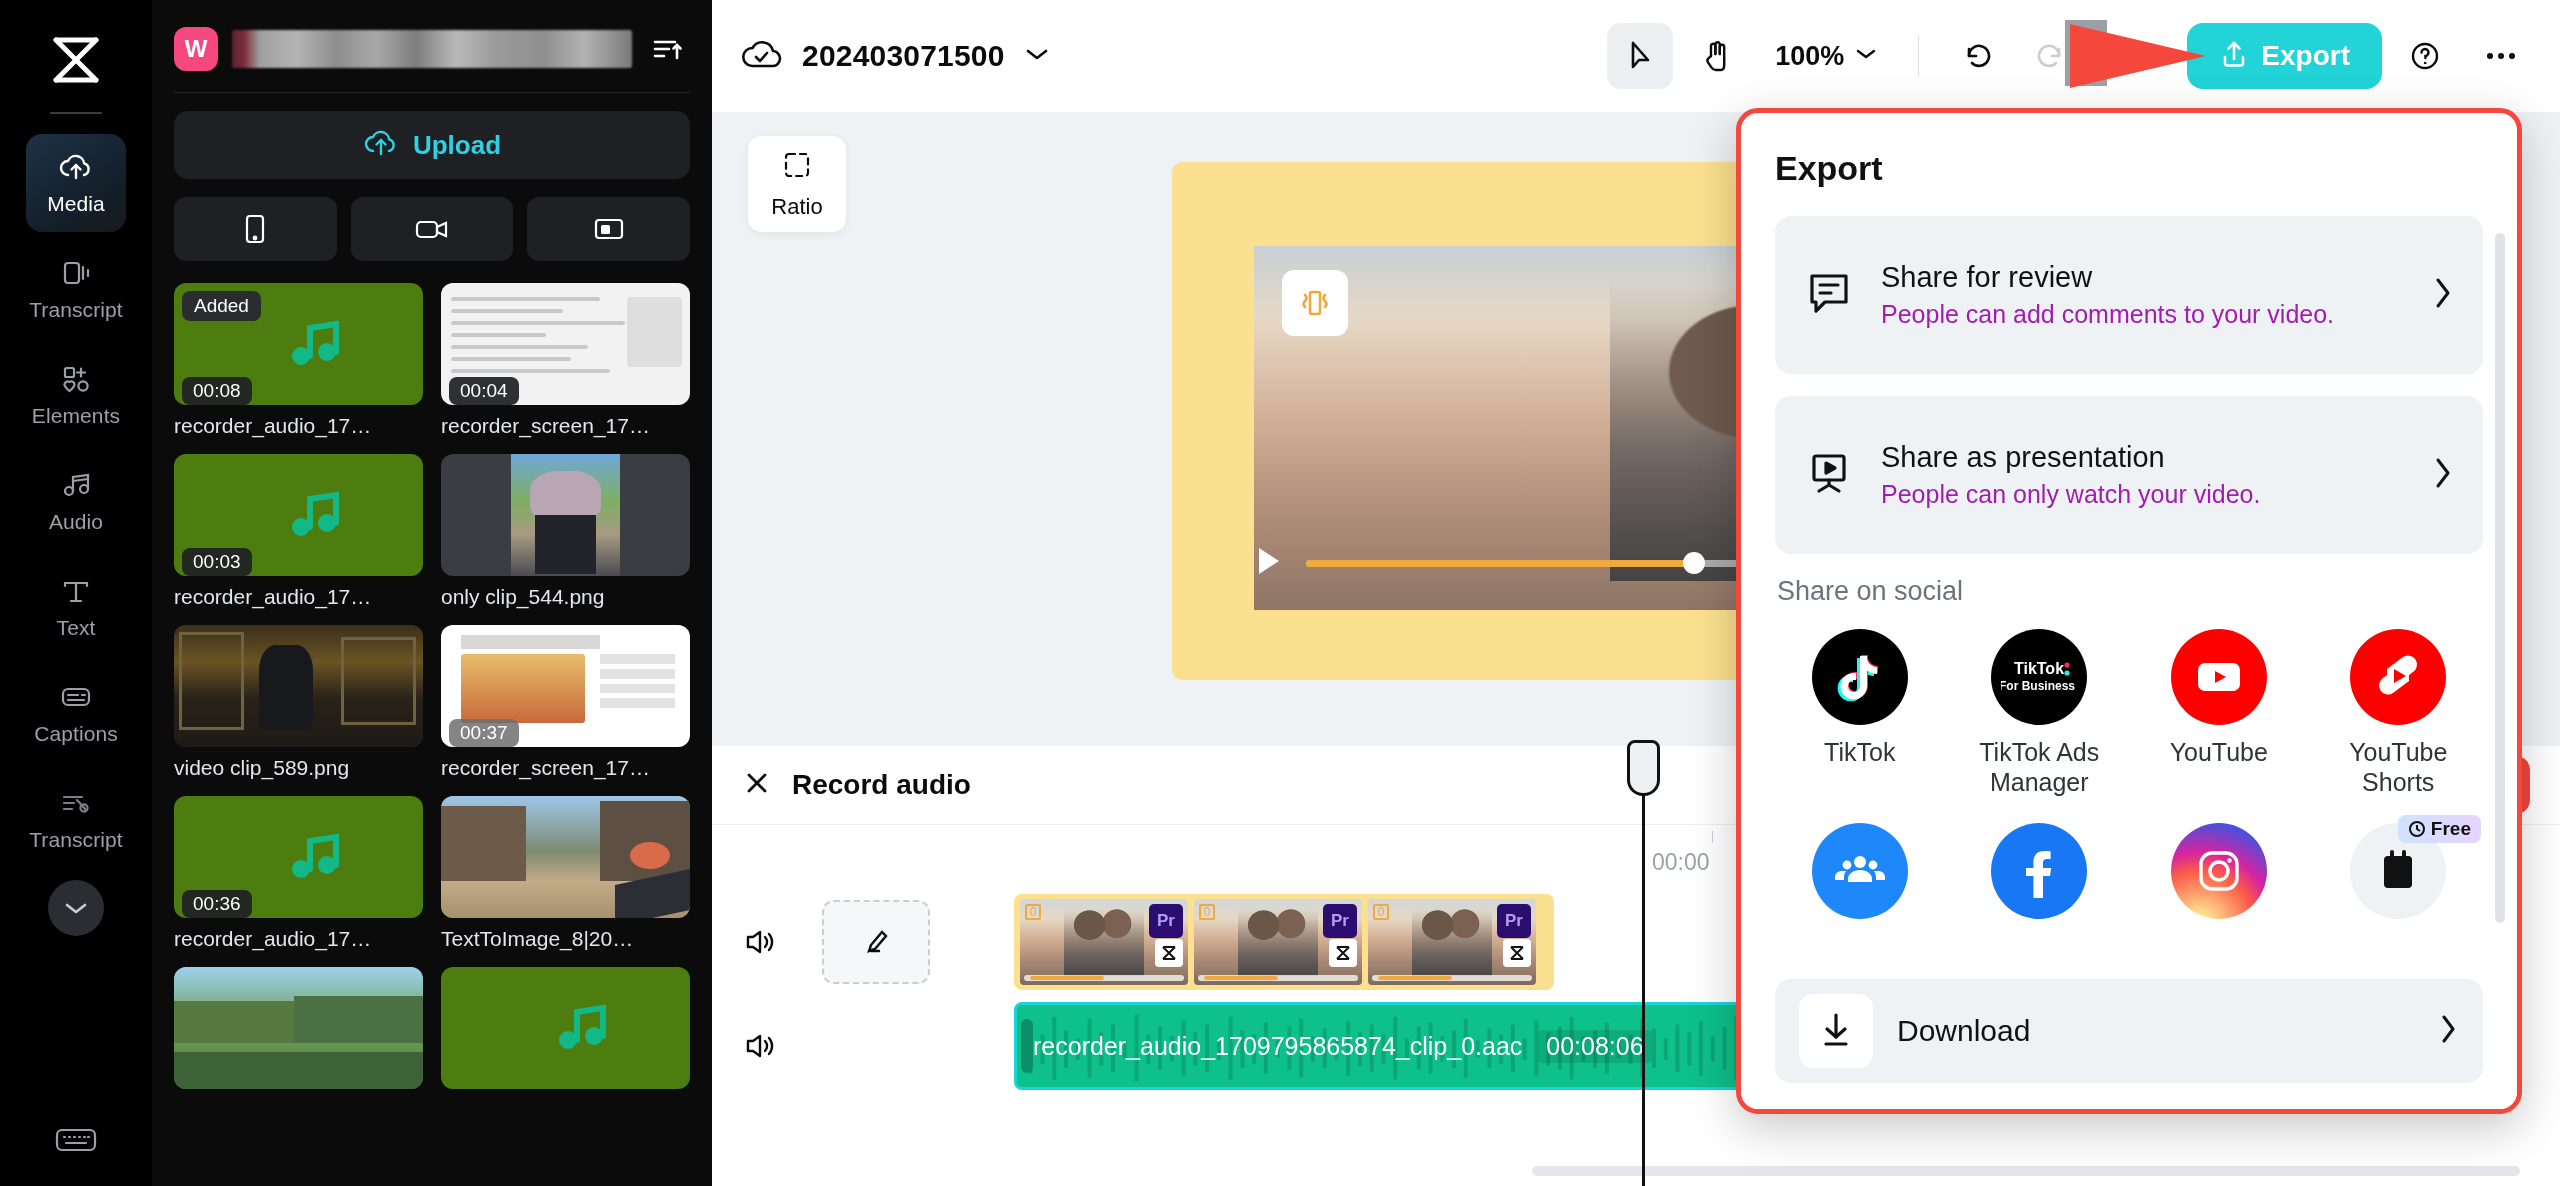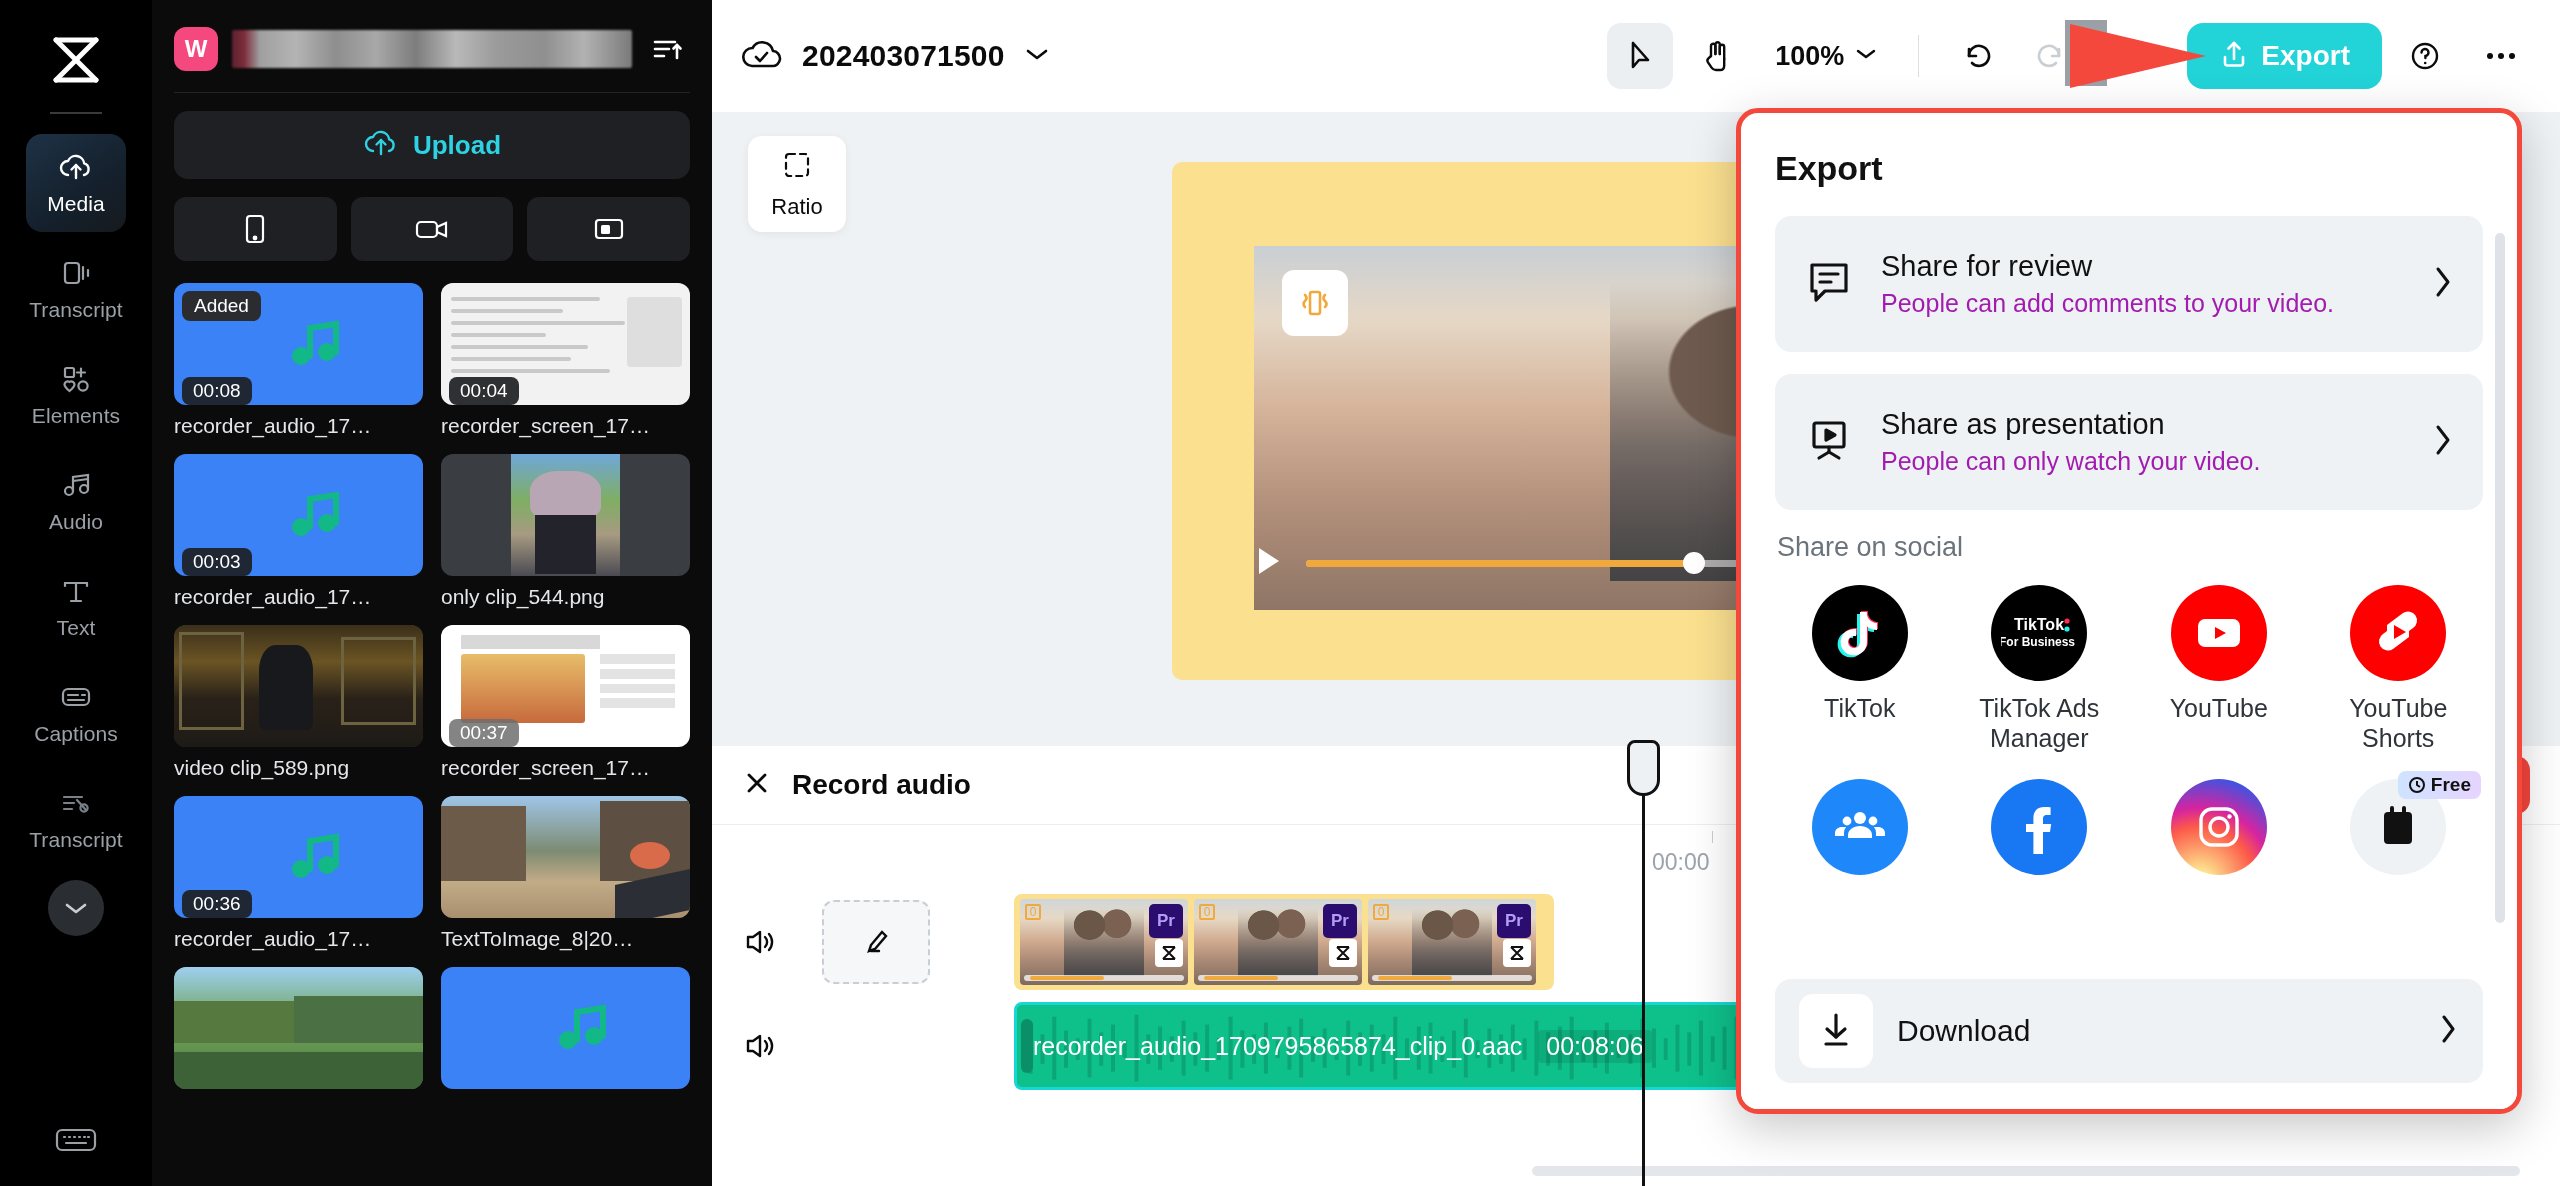--- a/index.html
+++ b/index.html
@@ -66,21 +66,21 @@
     flex: 1 1 0; height: 64px; background: #1e2023; border-radius: 12px;
     display:flex; align-items:center; justify-content:center; cursor:pointer;
   }
 
   .grid { margin-top: 22px; display: grid; grid-template-columns: 1fr 1fr; gap: 16px 18px; }
   .cell { cursor: pointer; }
   .thumb {
     position: relative; width: 100%; height: 122px; border-radius: 12px; overflow: hidden;
     background: #3a3d42; display:flex; align-items:center; justify-content:center;
   }
-  .thumb.audio { background: #3b82f6; padding-left: 31px; }
+  .thumb.audio { background: #4d7c0f; padding-left: 31px; }
   .badge-added {
     position:absolute; top: 8px; left: 8px; background: #2a2c30; color: #fff;
     font-size: 19px; padding: 4px 12px; border-radius: 8px;
   }
   .badge-dur {
     position:absolute; bottom: 0; left: 8px; background: rgba(30,32,35,.92); color:#fff;
     font-size: 19px; padding: 3px 11px; border-radius: 8px;
   }
   .badge-dur.light { background: rgba(110,110,110,.85); }
   .fname { margin-top: 9px; font-size: 21px; color: #e4e6e9; white-space: nowrap; overflow: hidden; text-overflow: ellipsis; }
@@ -195,21 +195,21 @@
 
   
   .popup {
     position:absolute; right: 38px; top: 108px; width: 786px; height: 1006px;
     background: #fff; border-radius: 22px; border: 5px solid #f4483c;
     box-shadow: 0 14px 48px rgba(0,0,0,.22); z-index: 20; overflow: hidden;
   }
   .popup-inner { position:absolute; inset: 0; padding: 36px 34px 0 34px; overflow: hidden; }
   .popup h2 { font-size: 34px; font-weight: 700; color: #111; margin-bottom: 28px; }
   .share-row {
-    background: #eef2f5; border-radius: 16px; height: 136px; display:flex; align-items:center;
+    background: #eef2f5; border-radius: 16px; height: 158px; display:flex; align-items:center;
     padding: 0 28px; gap: 26px; margin-bottom: 22px; cursor:pointer;
   }
   .share-row .txts { flex: 1 1 auto; }
   .share-row .t1 { font-size: 29px; color:#111; font-weight: 500; }
   .share-row .t2 { font-size: 25px; color:#a21caf; margin-top: 6px; }
   .sect-title { font-size: 27px; color:#6b737c; margin: 10px 0 22px 2px; }
   .socials { display:grid; grid-template-columns: repeat(4, 1fr); gap: 26px 10px; }
   .soc { display:flex; flex-direction:column; align-items:center; gap: 12px; cursor:pointer; position:relative; }
   .soc .circ { width: 96px; height: 96px; border-radius: 50%; display:flex; align-items:center; justify-content:center; }
   .soc .nm { font-size: 25px; color:#2f343a; text-align:center; line-height: 1.2; }

